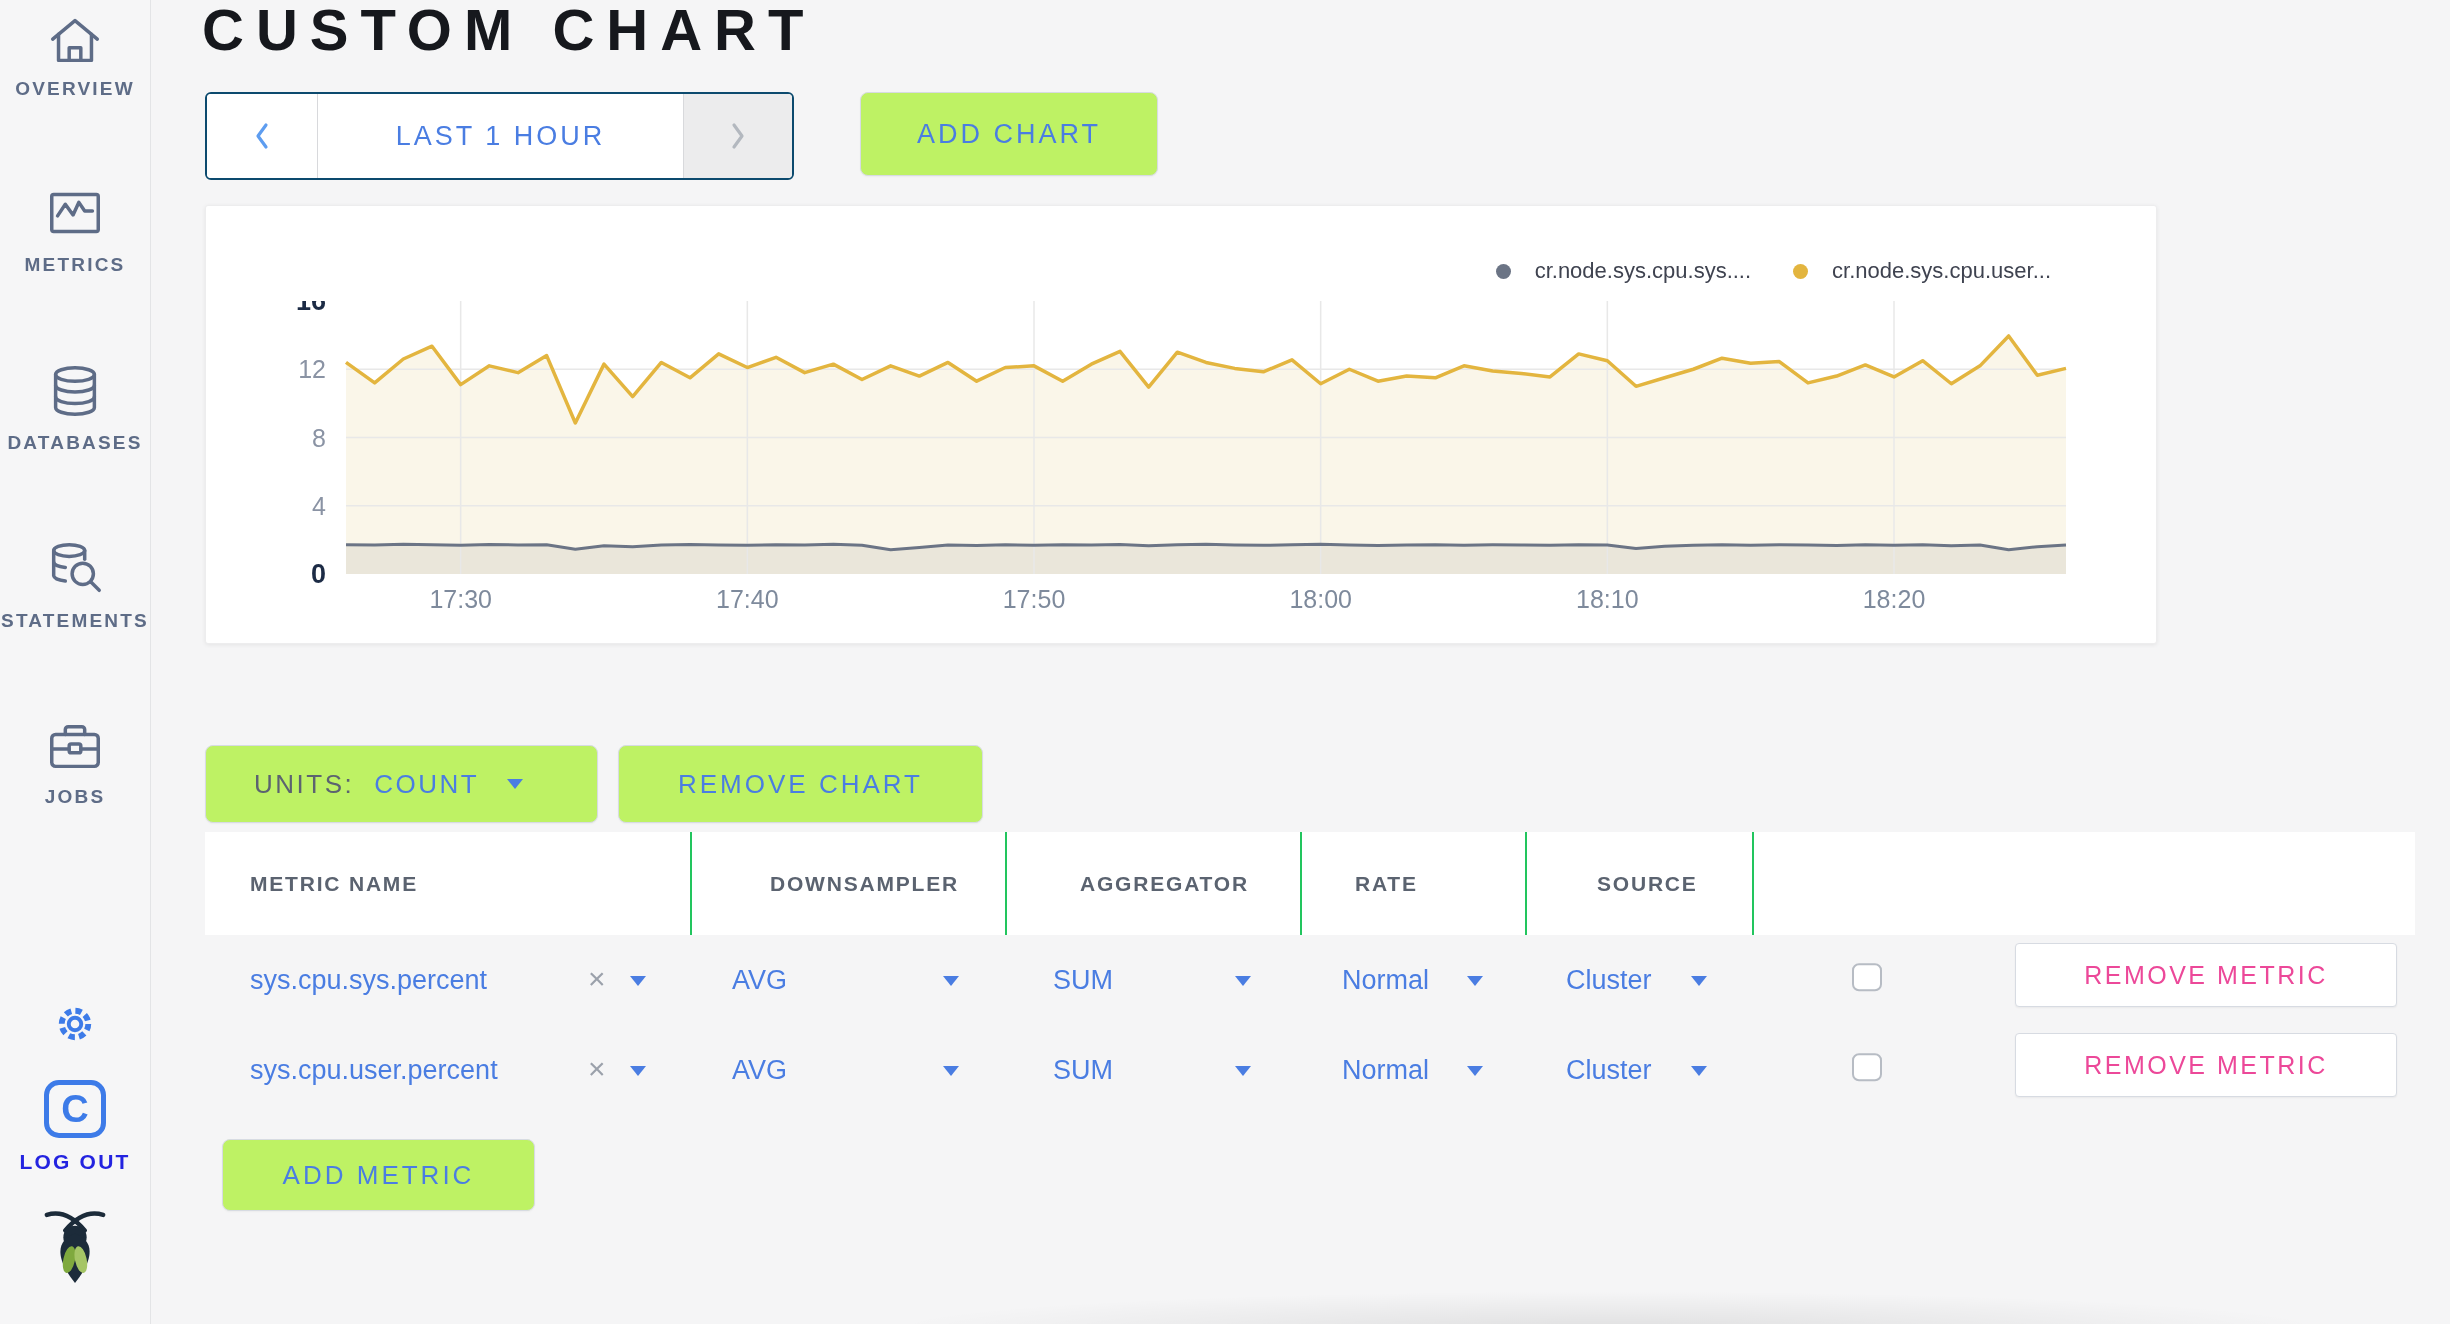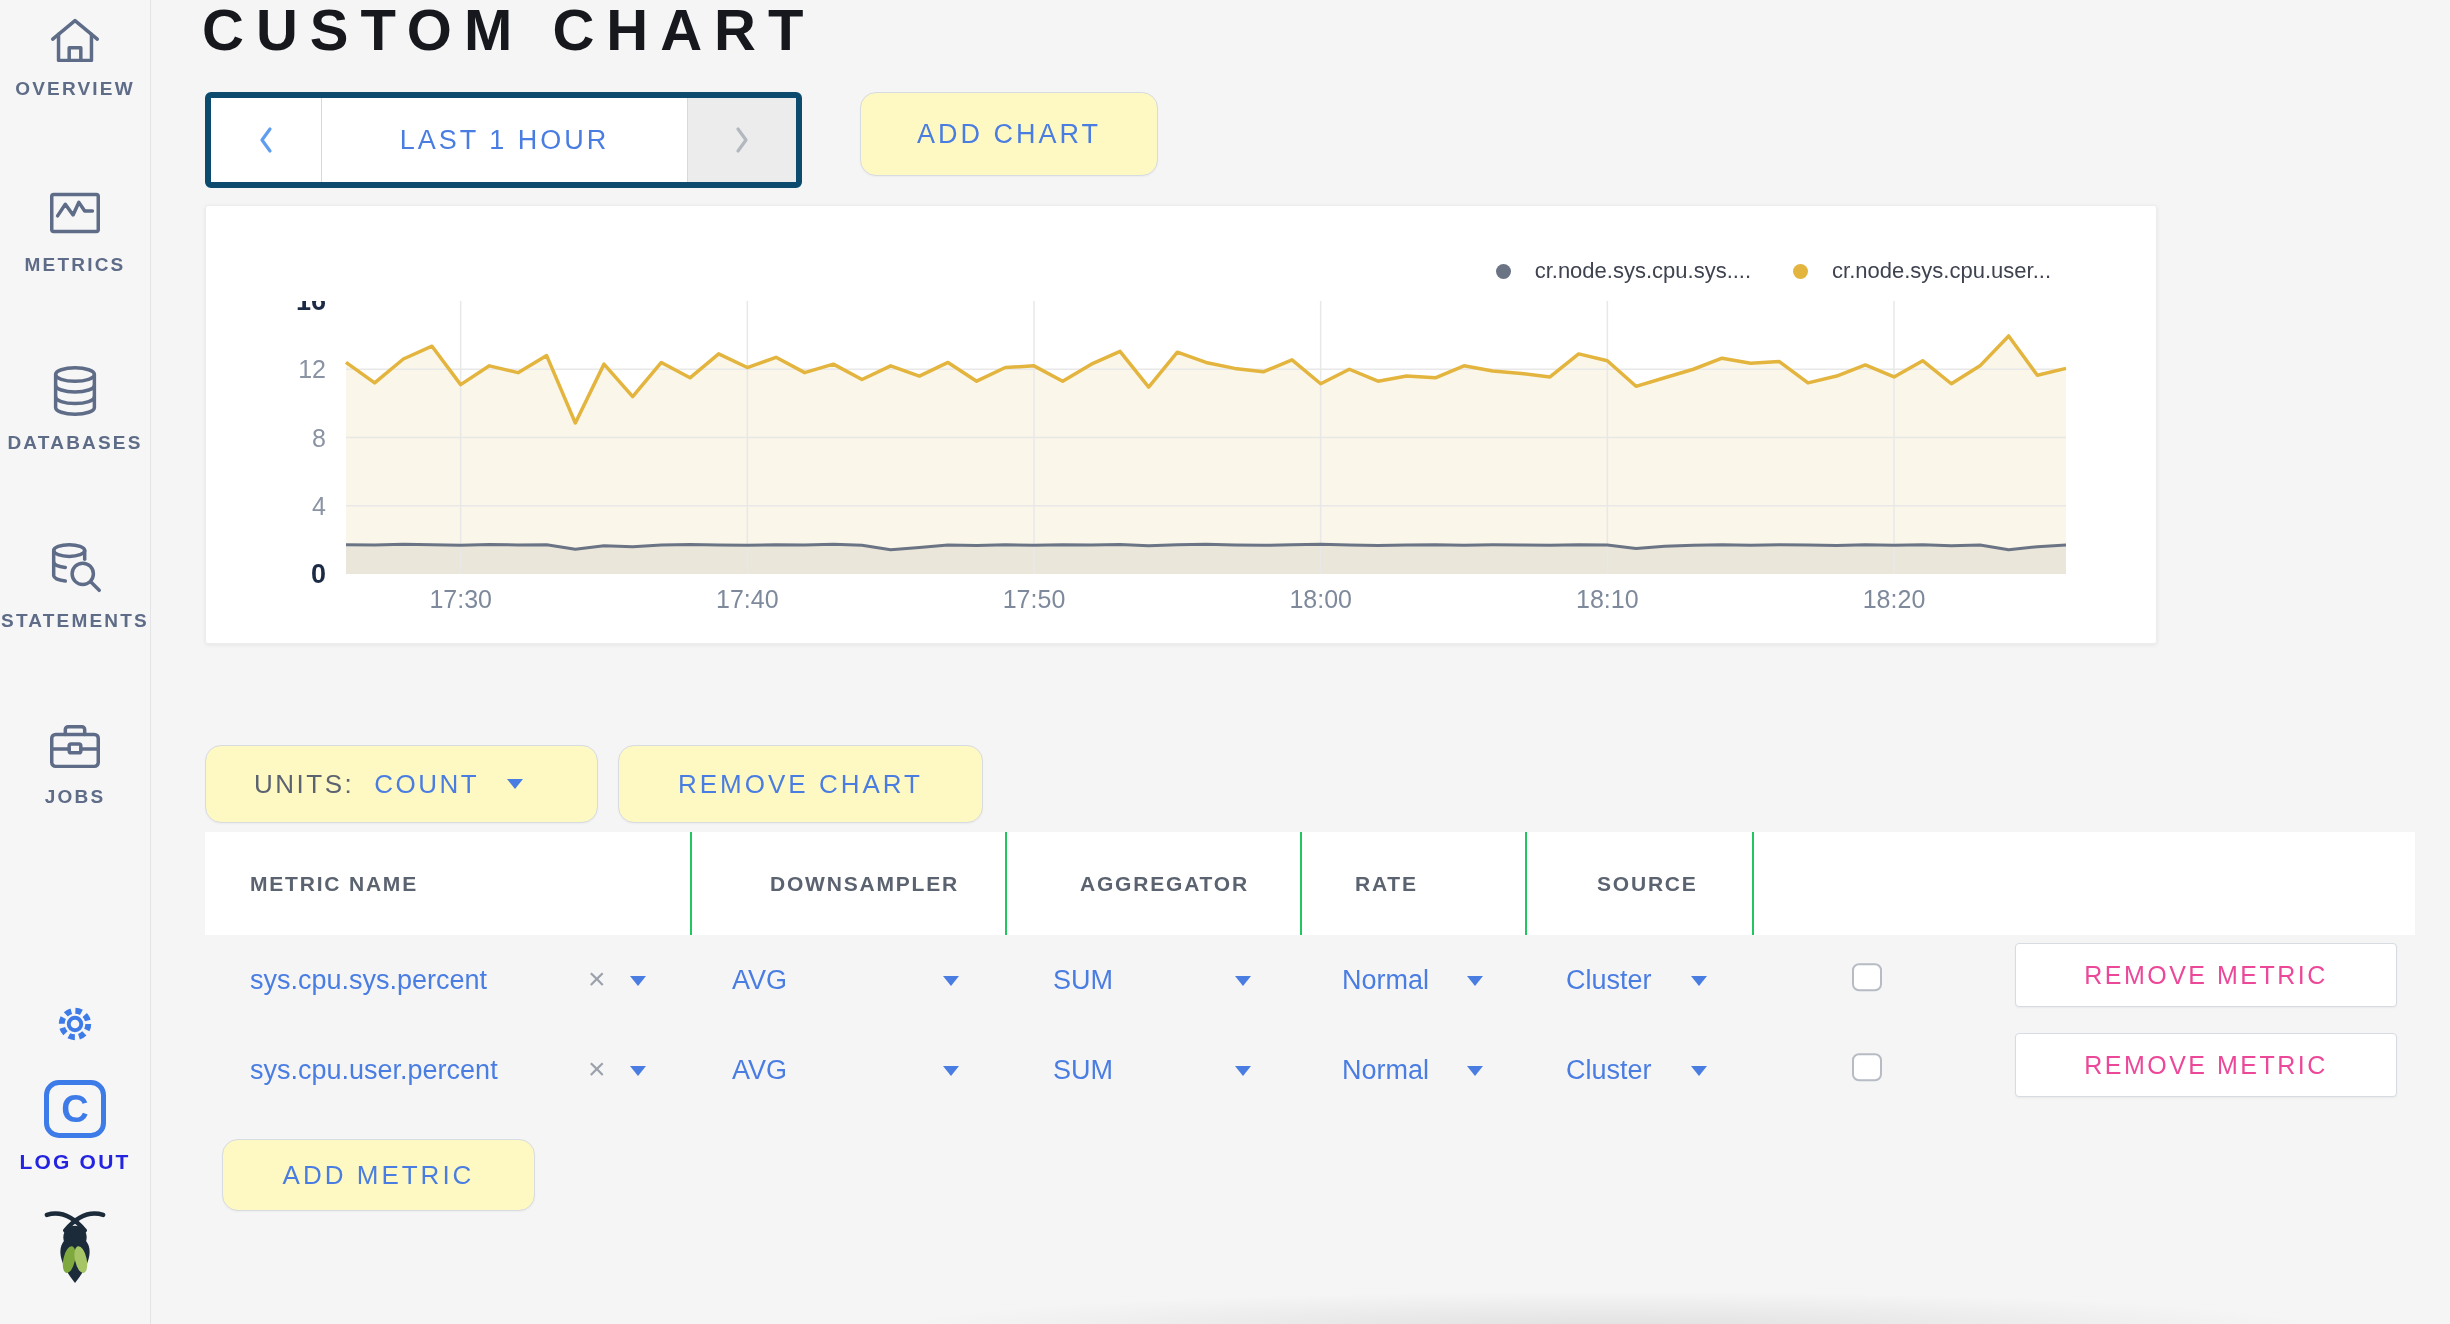--- a/index.html
+++ b/index.html
@@ -14,29 +14,29 @@
   .nav-label{position:absolute;width:150px;text-align:center;
              font-size:19px;font-weight:bold;letter-spacing:2.2px;color:#5e6c87;}
   .blue-label{color:#2323e0;}
 
   
   #page-title{position:absolute;left:202px;top:-4px;font-size:58px;font-weight:bold;
               letter-spacing:12px;color:#16181d;margin:0;}
 
   
   .seg-group{position:absolute;left:205px;top:92px;height:84px;display:flex;
-             border:6px solid #0c4a6e;border-radius:6px;background:#fff;overflow:hidden;}
+             border:2px solid #0c4a6e;border-radius:6px;background:#fff;overflow:hidden;}
   .seg{display:flex;align-items:center;justify-content:center;background:#fff;border:none;
        cursor:pointer;font-family:inherit;}
   .seg-prev{width:110px;}
   .seg-mid{width:367px;border-left:1px solid #d8d9dc;border-right:1px solid #d8d9dc;
            color:#4a7de2;font-size:27px;letter-spacing:3px;}
   .seg-next{width:108px;background:#ececed;}
   .btn{position:absolute;display:flex;align-items:center;justify-content:center;
-       background:#fef9c3;border:1px solid #d7dbe2;border-radius:16px;color:#4a7de2;
+       background:#bef264;border:1px solid #d7dbe2;border-radius:8px;color:#4a7de2;
        font-size:26px;letter-spacing:3px;cursor:pointer;font-family:inherit;
        box-shadow:0 1px 2px rgba(0,0,0,0.04);}
   #add-chart-btn{left:860px;top:92px;width:298px;height:84px;font-size:27px;}
 
   
   #chart-card{position:absolute;left:205px;top:205px;width:1950px;height:437px;
               background:#fff;border:1px solid #ededee;border-radius:3px;
               box-shadow:0 1px 4px rgba(0,0,0,0.07);}
   #legend{position:absolute;right:105px;top:52px;display:flex;gap:42px;align-items:center;}
   .legend-item{display:flex;align-items:center;gap:24px;}

